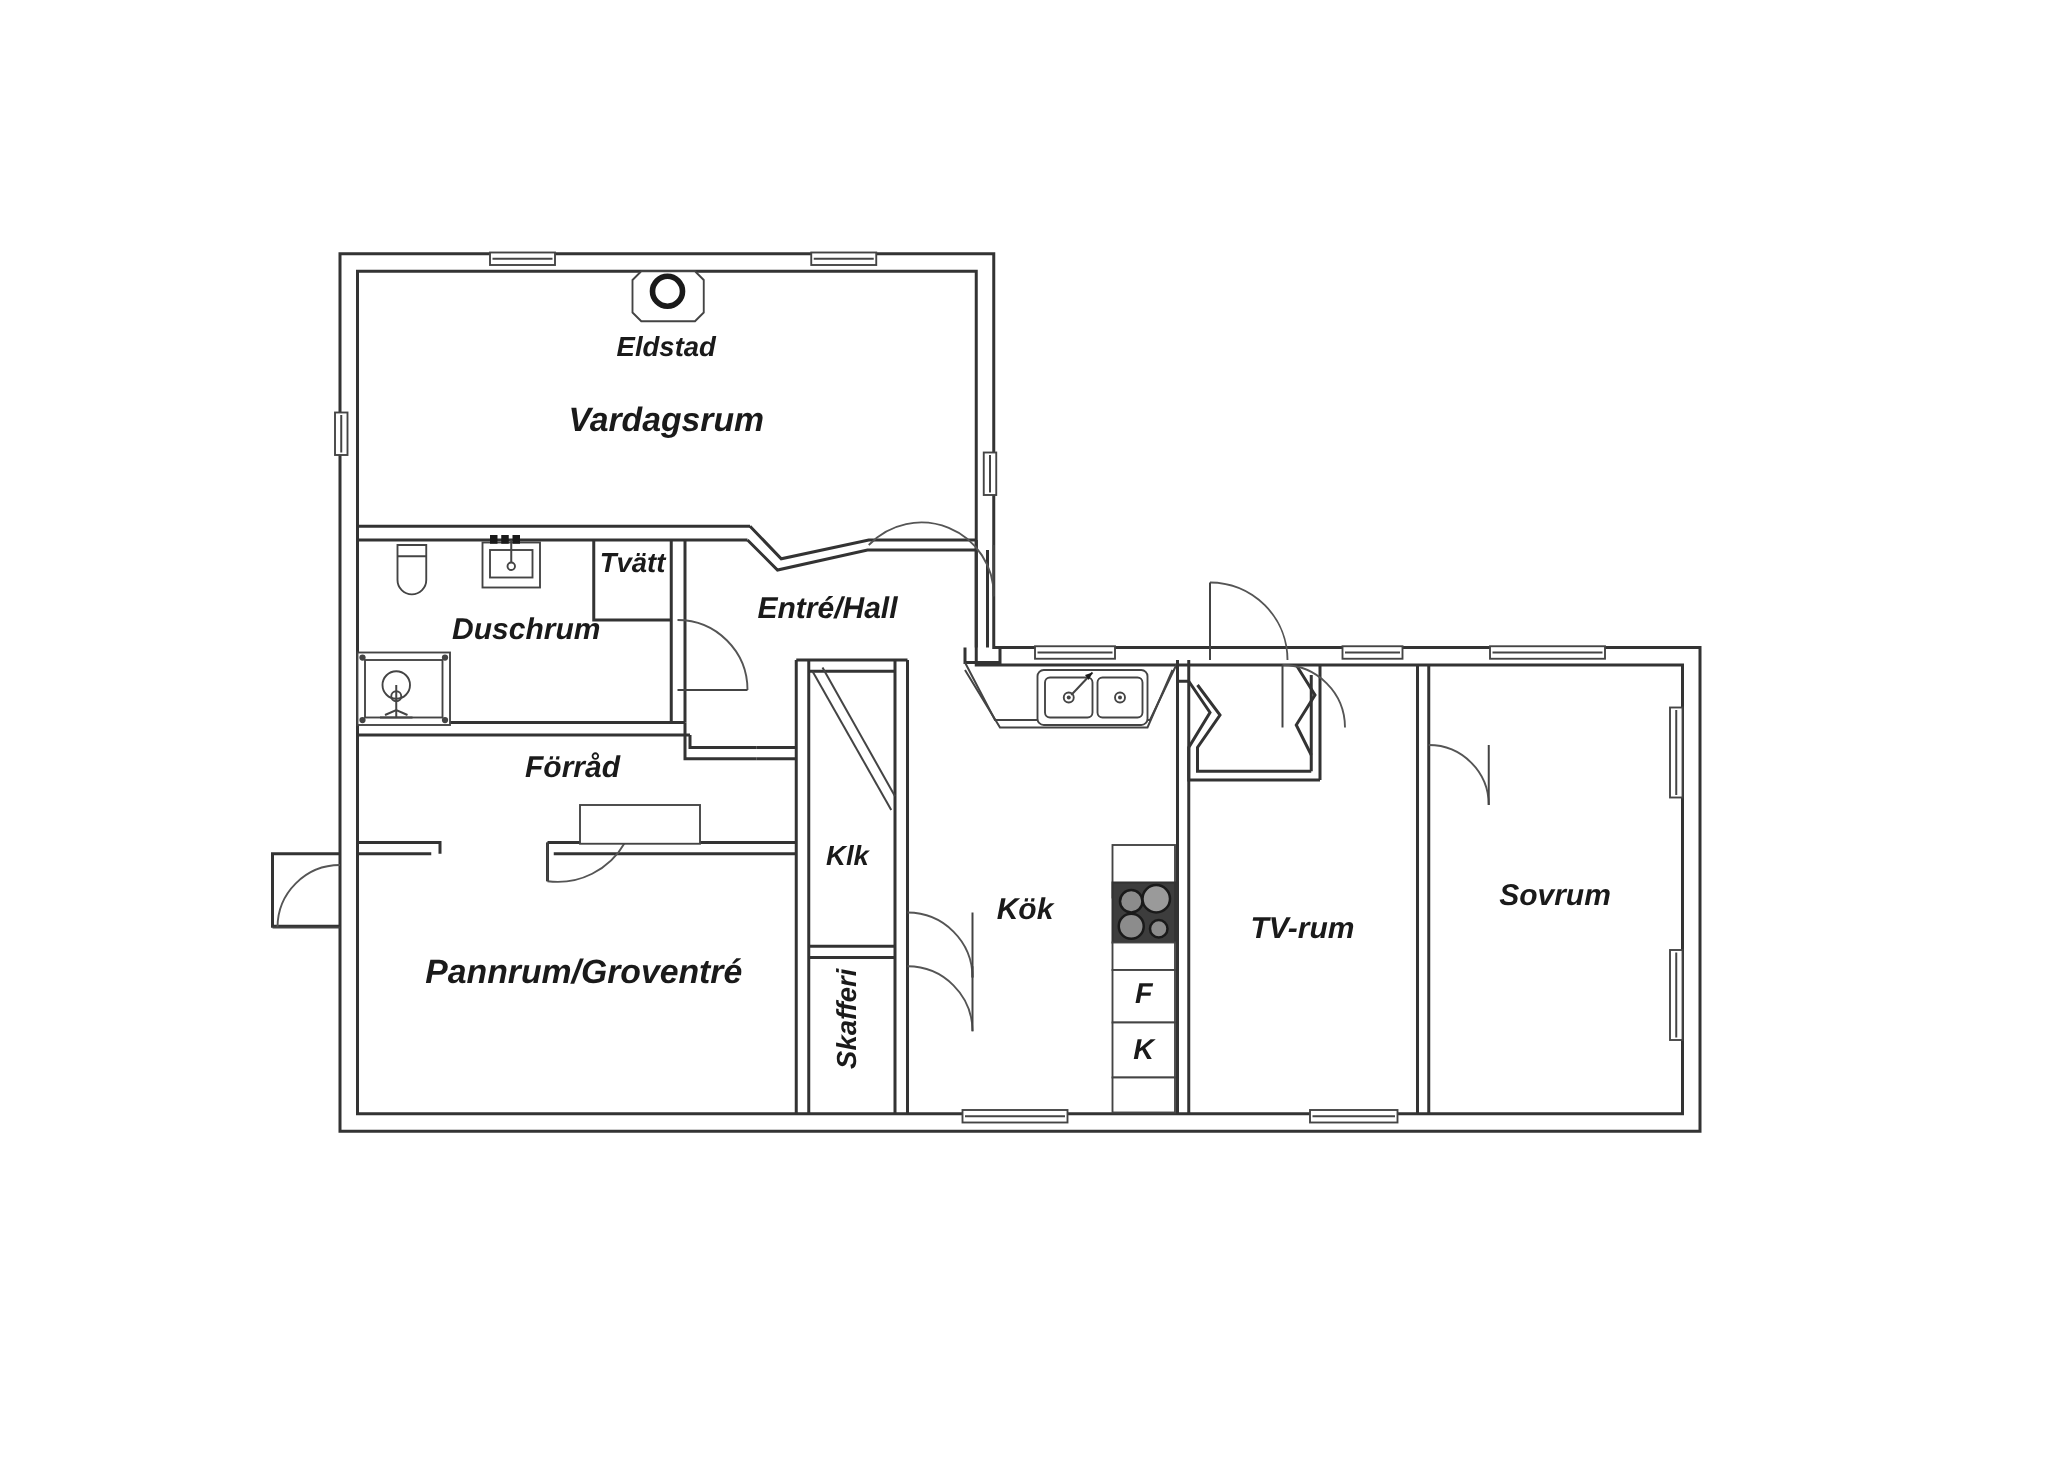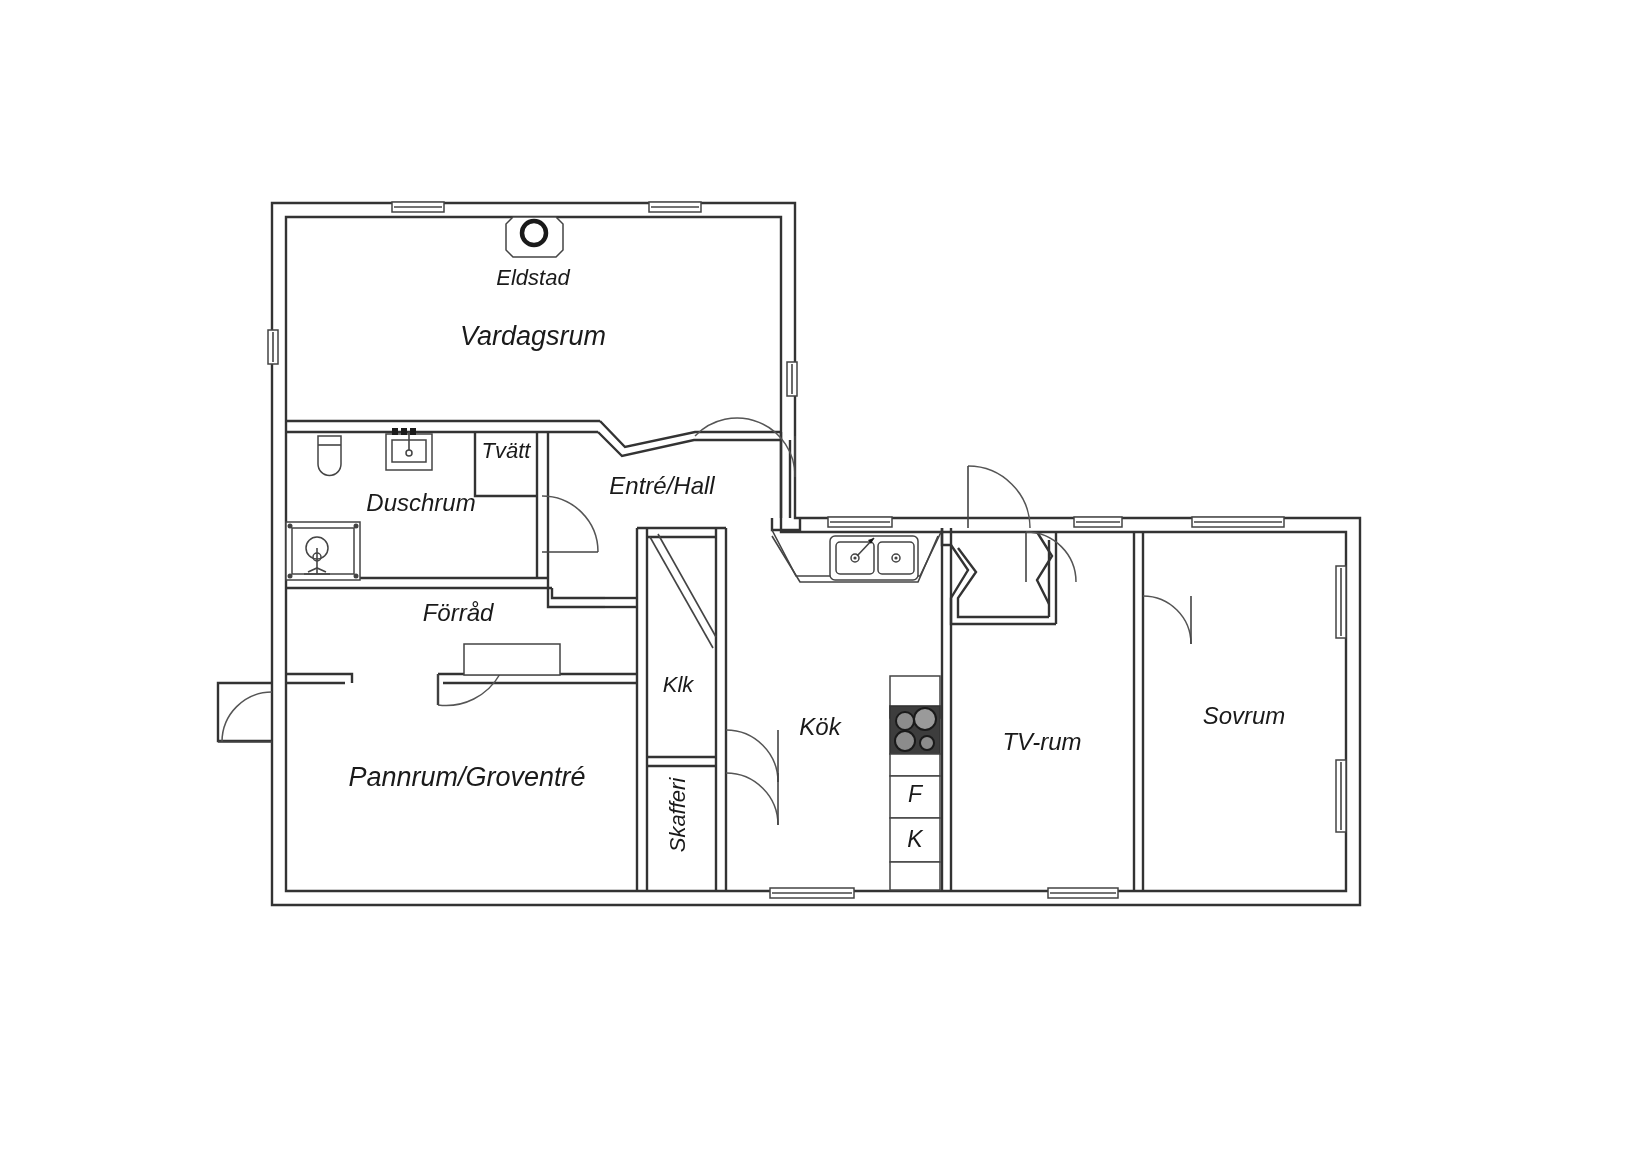--- a/index.html
+++ b/index.html
@@ -11,20 +11,21 @@
     width: 1650px;
     height: 1166px;
     font-family: "Liberation Sans", sans-serif;
     overflow: hidden;
   }
   #floorplan-root {
     position: relative;
     width: 1516px;
     height: 1166px;
     background: #ffffff;
+    font-weight: bold;
   }
   svg#plan {
     position: absolute;
     left: 0;
     top: 0;
     width: 1650px;
     height: 1166px;
     display: block;
   }
   .room-label {

